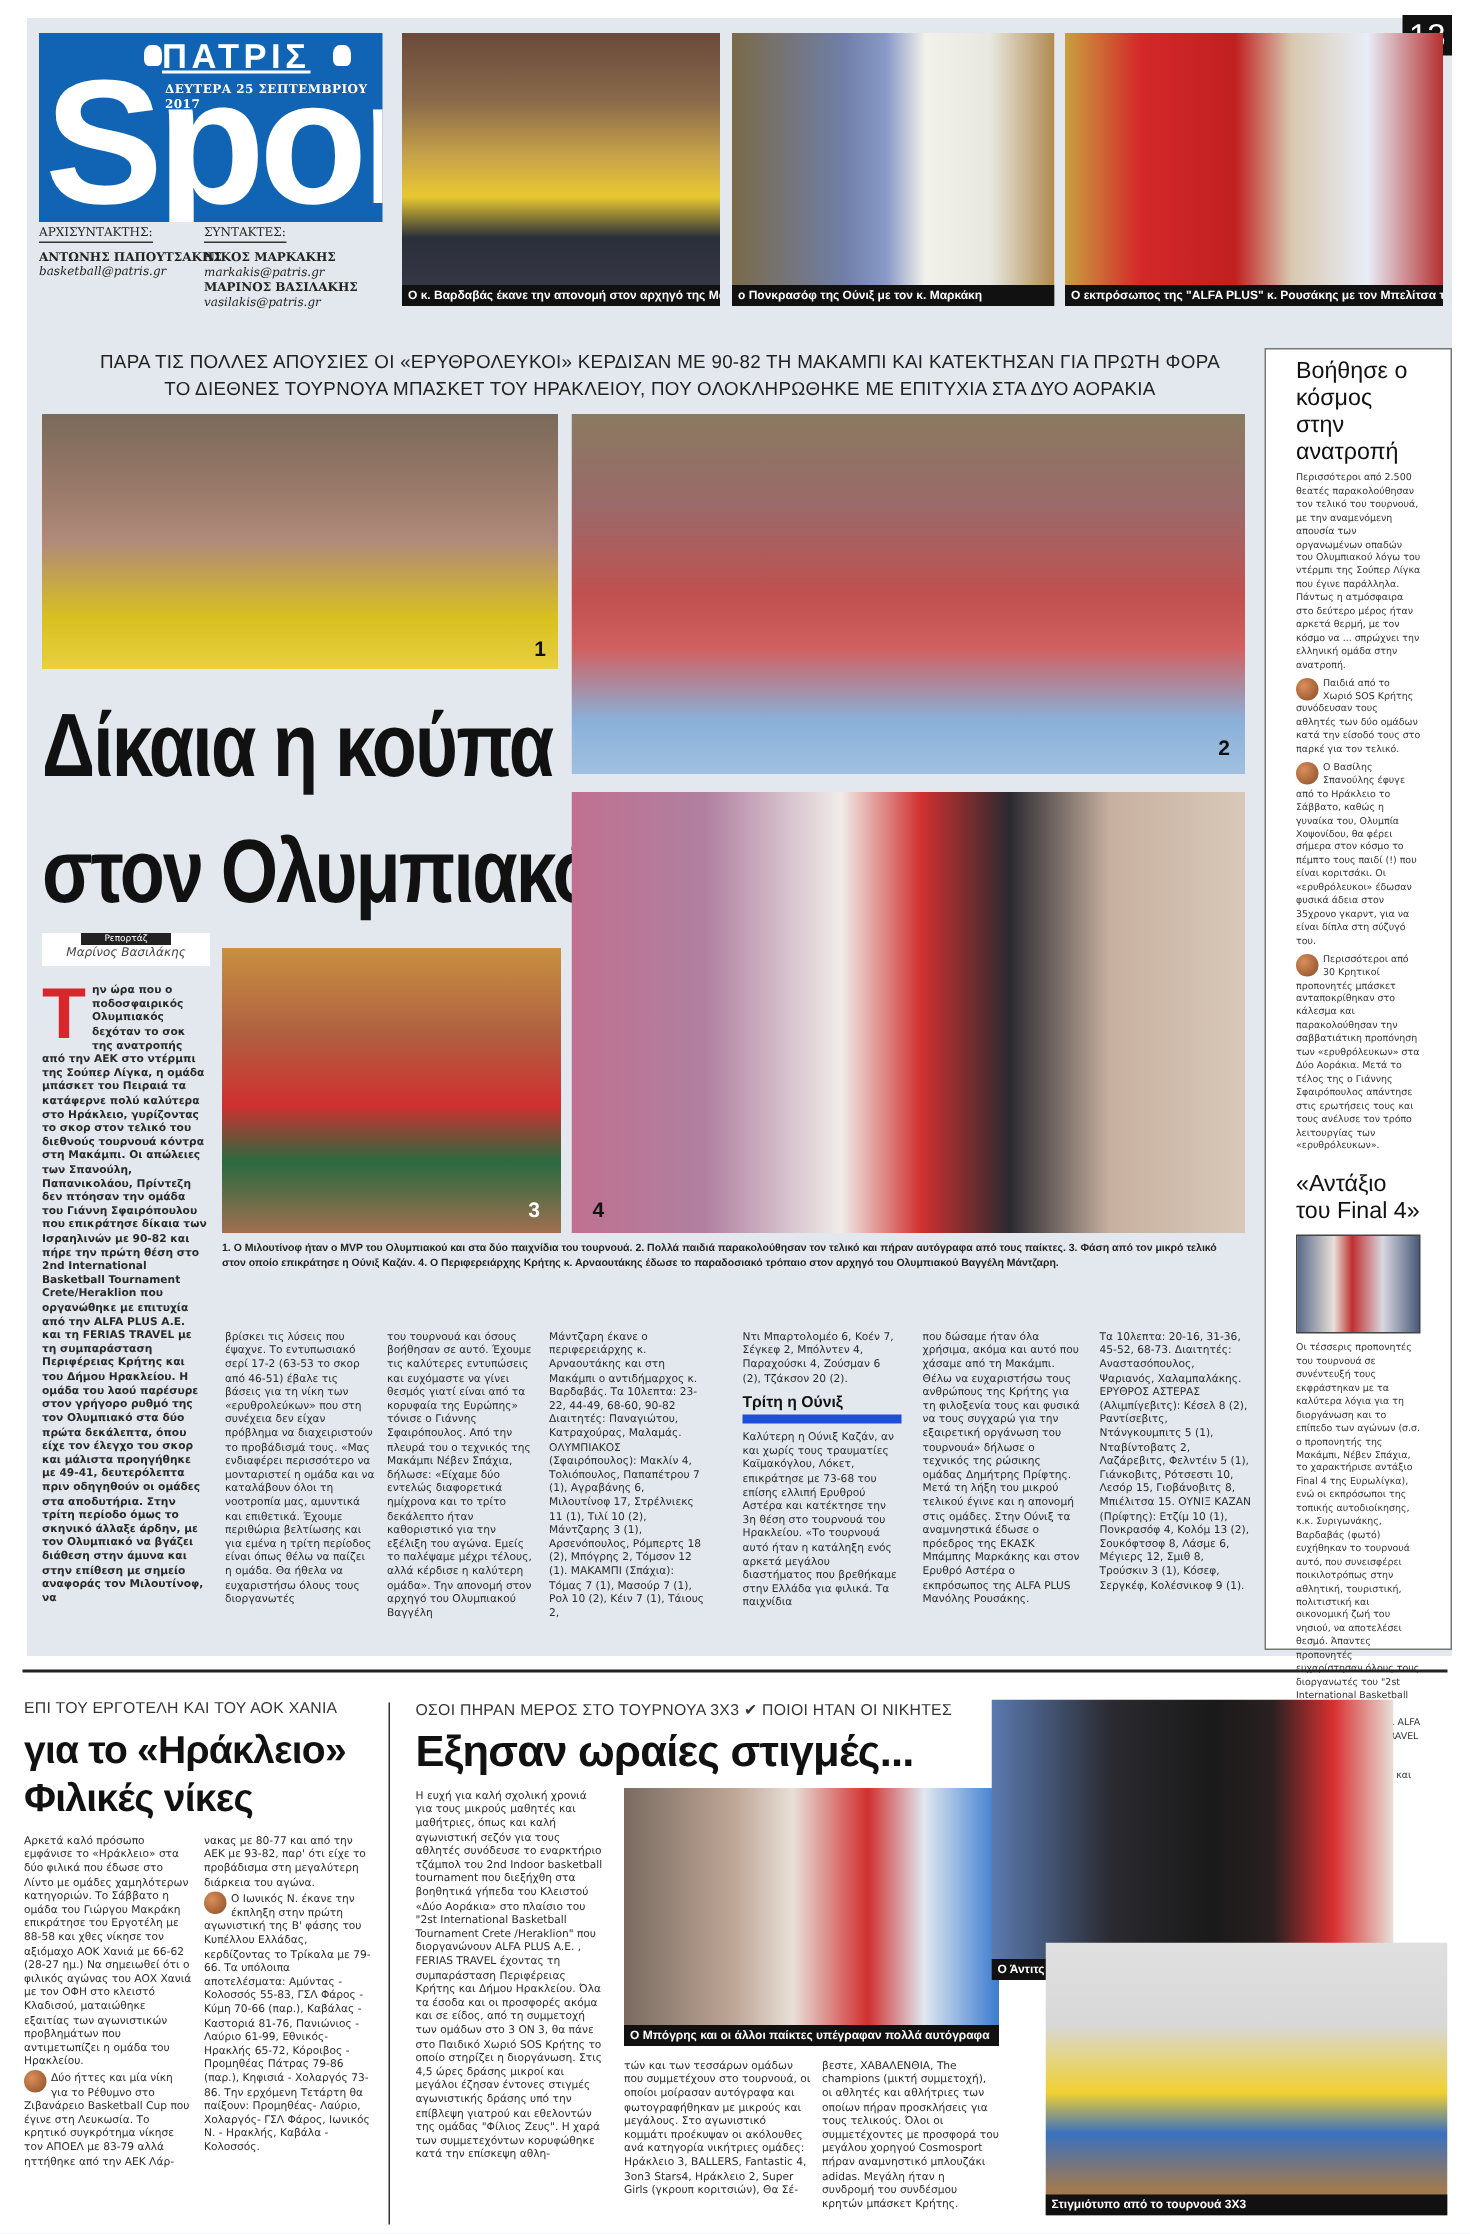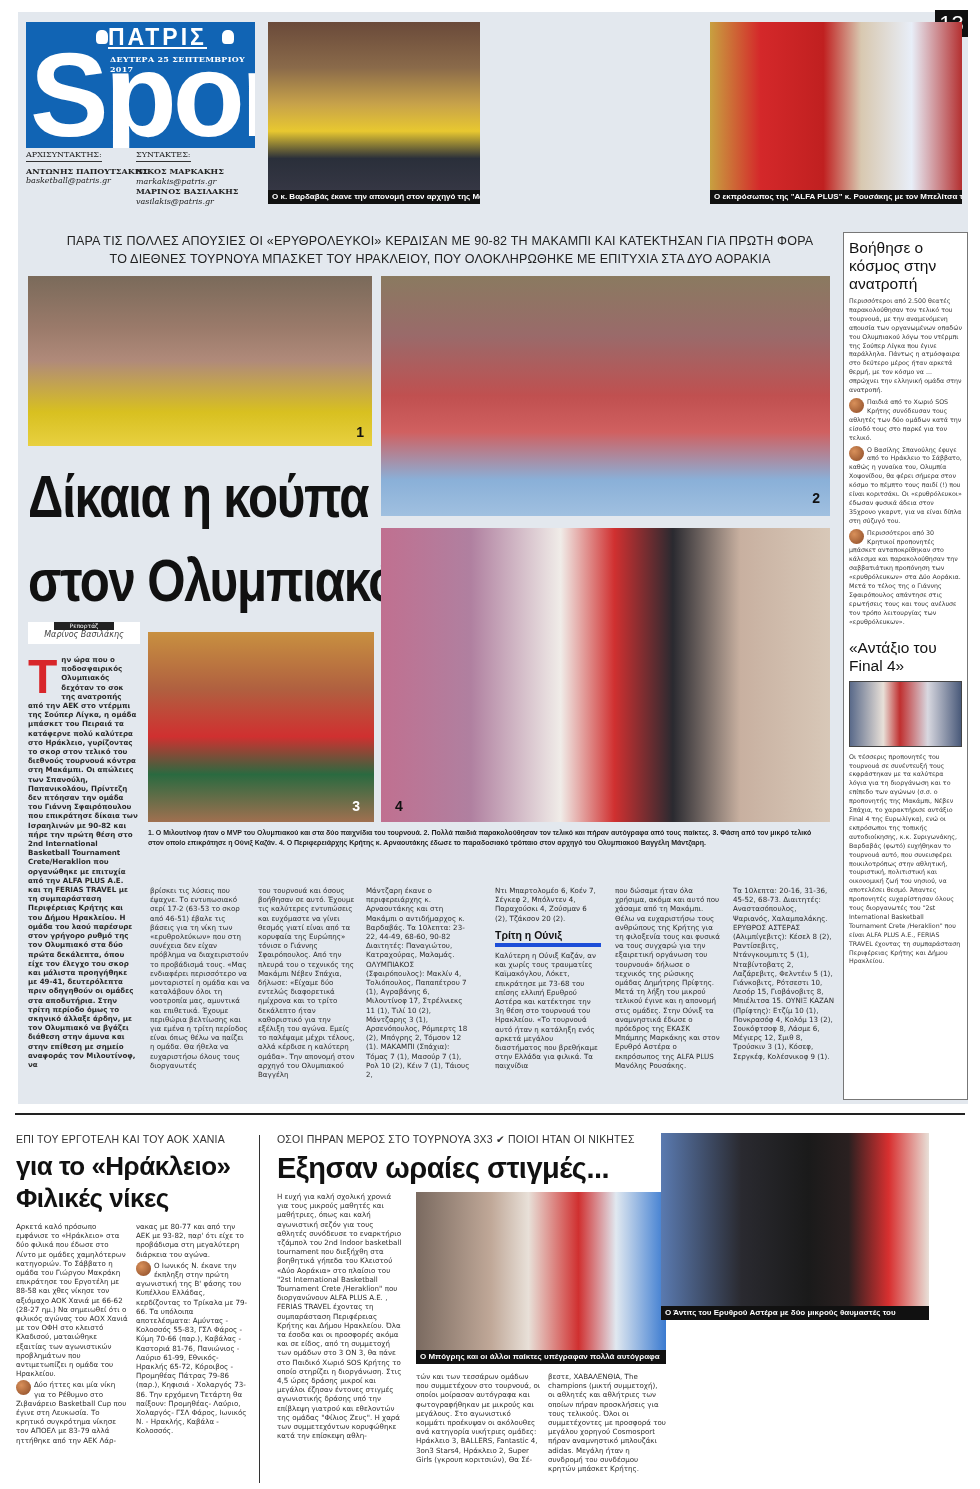--- a/index.html
+++ b/index.html
@@ -21,27 +21,27 @@
   
   .ph{position:absolute;overflow:hidden}
   .cap{position:absolute;left:0;right:0;bottom:0;height:14px;background:#111;color:#fff;font-family:"Liberation Sans",sans-serif;font-weight:bold;font-size:8px;line-height:14px;padding-left:4px;white-space:nowrap;overflow:hidden}
   .photo-fill{position:absolute;inset:0}
   .deck{position:absolute;left:60px;top:232px;width:760px;text-align:center;font-family:"Liberation Sans",sans-serif;font-size:12.5px;letter-spacing:0.2px;line-height:18px;color:#222}
   .headline{position:absolute;left:28px;top:455px;width:355px;font-family:"Liberation Sans",sans-serif;font-weight:bold;font-size:60px;line-height:84px;color:#111;letter-spacing:-1.5px;transform:scaleX(0.82);transform-origin:left top;white-space:nowrap}
   .byline{position:absolute;left:28px;top:622px;width:112px;height:22px;background:#fff;text-align:center;font-size:7px;color:#444}
   .byline .t{display:block;background:#222;color:#fff;width:60px;margin:0 auto;font-size:6px;line-height:8px}
   .byline .n{font-style:italic;font-size:8px}
   .numlabel{position:absolute;color:#111;font-family:"Liberation Sans",sans-serif;font-weight:bold;font-size:14px}
-  .sidebox{position:absolute;left:843px;top:232px;width:125px;height:868px;background:#fff;border:1px solid #777;padding:6px 5px}
+  .sidebox{position:absolute;left:843px;top:232px;width:125px;height:868px;background:#fff;border:1px solid #777;padding:6px 20px}
   .sidebox h3{font-family:"Liberation Sans",sans-serif;font-weight:normal;font-size:15.5px;line-height:18px;color:#111}
   .sidebox p{font-size:6.3px;line-height:8.9px;color:#333}
   .ball{display:inline-block;width:15px;height:15px;border-radius:50%;background:radial-gradient(circle at 35% 35%,#d9905a,#8a4a26);float:left;margin:0 3px 0 0}
   .body-col{position:absolute;font-size:7.1px;line-height:9.2px;color:#2a2a2a}
   .dropcap{float:left;font-family:"Liberation Sans",sans-serif;font-weight:bold;font-size:48px;line-height:40px;color:#d8262a;margin:2px 4px 0 0}
-  .subhead{font-family:"Liberation Sans",sans-serif;font-weight:bold;font-size:10.5px;border-bottom:4px solid #1d4ed8;padding:4px 0 3px;margin:4px 0 4px;color:#111}
+  .subhead{font-family:"Liberation Sans",sans-serif;font-weight:bold;font-size:10.5px;border-bottom:6px solid #1d4ed8;padding:4px 0 3px;margin:4px 0 4px;color:#111}
   .caption-main{position:absolute;left:148px;top:828px;width:680px;font-family:"Liberation Sans",sans-serif;font-weight:bold;font-size:7px;line-height:10px;color:#222}
   .divider{position:absolute;left:15px;top:1113px;width:950px;height:2px;background:#222}
   .kicker{position:absolute;font-family:"Liberation Sans",sans-serif;font-size:10.5px;color:#333;letter-spacing:0.2px}
   .h2{position:absolute;font-family:"Liberation Sans",sans-serif;font-weight:bold;color:#111;letter-spacing:-0.5px}
   .vrule{position:absolute;width:1px;background:#333}
 </style>
 </head>
 <body>
 
 <div class="page">
@@ -65,20 +65,24 @@
     <div class="col" style="left:110px">
       <div class="lbl">ΣΥΝΤΑΚΤΕΣ:</div><br>
       <div class="nm"><span>ΝΙΚΟΣ ΜΑΡΚΑΚΗΣ</span> <em>markakis@patris.gr</em></div>
       <div class="nm"><span>ΜΑΡΙΝΟΣ ΒΑΣΙΛΑΚΗΣ</span> <em>vasilakis@patris.gr</em></div>
     </div>
   </div>
 
   <div class="ph" style="left:268px;top:22px;width:212px;height:182px">
     <div class="photo-fill" style="background:linear-gradient(180deg,#6a4a3a 0%,#8a6a4a 25%,#c7a24a 45%,#e8c830 60%,#2a2f3a 75%,#3a3a48 100%)"></div>
     <div class="cap">Ο κ. Βαρδαβάς έκανε την απονομή στον αρχηγό της Μακάμπι</div>
+  </div>
+  <div class="ph" style="left:488px;top:22px;width:215px;height:182px">
+    <div class="photo-fill" style="background:linear-gradient(90deg,#7a6a4a 0%,#6f7fa8 35%,#8a9ac8 48%,#f2f2ea 60%,#e8e8e0 80%,#b08a50 100%)"></div>
+    <div class="cap">ο Πονκρασόφ της Ούνιξ με τον κ. Μαρκάκη</div>
   </div>
   <div class="ph" style="left:710px;top:22px;width:252px;height:182px">
     <div class="photo-fill" style="background:linear-gradient(90deg,#c8a040 0%,#d4282a 20%,#c02020 45%,#d8c8b0 60%,#e8eef8 80%,#b43030 100%)"></div>
     <div class="cap">Ο εκπρόσωπος της "ALFA PLUS" κ. Ρουσάκης με τον Μπελίτσα του Ερυθρού Αστέρα</div>
   </div>
 
   <div class="deck">ΠΑΡΑ ΤΙΣ ΠΟΛΛΕΣ ΑΠΟΥΣΙΕΣ ΟΙ «ΕΡΥΘΡΟΛΕΥΚΟΙ» ΚΕΡΔΙΣΑΝ ΜΕ 90-82 ΤΗ ΜΑΚΑΜΠΙ ΚΑΙ ΚΑΤΕΚΤΗΣΑΝ ΓΙΑ ΠΡΩΤΗ ΦΟΡΑ ΤΟ ΔΙΕΘΝΕΣ ΤΟΥΡΝΟΥΑ ΜΠΑΣΚΕΤ ΤΟΥ ΗΡΑΚΛΕΙΟΥ, ΠΟΥ ΟΛΟΚΛΗΡΩΘΗΚΕ ΜΕ ΕΠΙΤΥΧΙΑ ΣΤΑ ΔΥΟ ΑΟΡΑΚΙΑ</div>
 
   <div class="ph" style="left:28px;top:276px;width:344px;height:170px">
     <div class="photo-fill" style="background:linear-gradient(180deg,#7a6a5a 0%,#9a7a6a 30%,#b08a7a 50%,#d8c020 80%,#e8d040 100%)"></div>
@@ -160,13 +164,17 @@
     <div class="photo-fill" style="background:linear-gradient(90deg,#7a6a60 0%,#c0a898 30%,#e8e0d8 45%,#d03030 65%,#e0e8f0 80%,#3a7ad0 100%)"></div>
     <div class="cap">Ο Μπόγρης και οι άλλοι παίκτες υπέγραφαν πολλά αυτόγραφα</div>
   </div>
   <div class="body-col" style="left:416px;top:1372px;width:125px">τών και των τεσσάρων ομάδων που συμμετέχουν στο τουρνουά, οι οποίοι μοίρασαν αυτόγραφα και φωτογραφήθηκαν με μικρούς και μεγάλους. Στο αγωνιστικό κομμάτι προέκυψαν οι ακόλουθες ανά κατηγορία νικήτριες ομάδες: Ηράκλειο 3, BALLERS, Fantastic 4, 3on3 Stars4, Ηράκλειο 2, Super Girls (γκρουπ κοριτσιών), Θα Σέ-</div>
   <div class="body-col" style="left:548px;top:1372px;width:118px">βεστε, ΧΑΒΑΛΕΝΘΙΑ, The champions (μικτή συμμετοχή), οι αθλητές και αθλήτριες των οποίων πήραν προσκλήσεις για τους τελικούς. Όλοι οι συμμετέχοντες με προσφορά του μεγάλου χορηγού Cosmosport πήραν αναμνηστικό μπλουζάκι adidas. Μεγάλη ήταν η συνδρομή του συνδέσμου κρητών μπάσκετ Κρήτης.</div>
 
   <div class="ph" style="left:661px;top:1133px;width:268px;height:187px">
     <div class="photo-fill" style="background:linear-gradient(90deg,#5a7ab0 0%,#2a2a30 30%,#1a1a1a 55%,#2a2020 70%,#d83030 85%,#e8e0d8 100%)"></div>
     <div class="cap">Ο Άντιτς του Ερυθρού Αστέρα με δύο μικρούς θαυμαστές του</div>
   </div>
+  <div class="ph" style="left:697px;top:1295px;width:268px;height:182px">
+    <div class="photo-fill" style="background:linear-gradient(180deg,#e0e0e0 0%,#d8d8d8 30%,#f0d030 55%,#3a70c0 70%,#a07a50 90%,#a07050 100%)"></div>
+    <div class="cap">Στιγμιότυπο από το τουρνουά 3Χ3</div>
+  </div>
 </div>
 
 </body></html>

